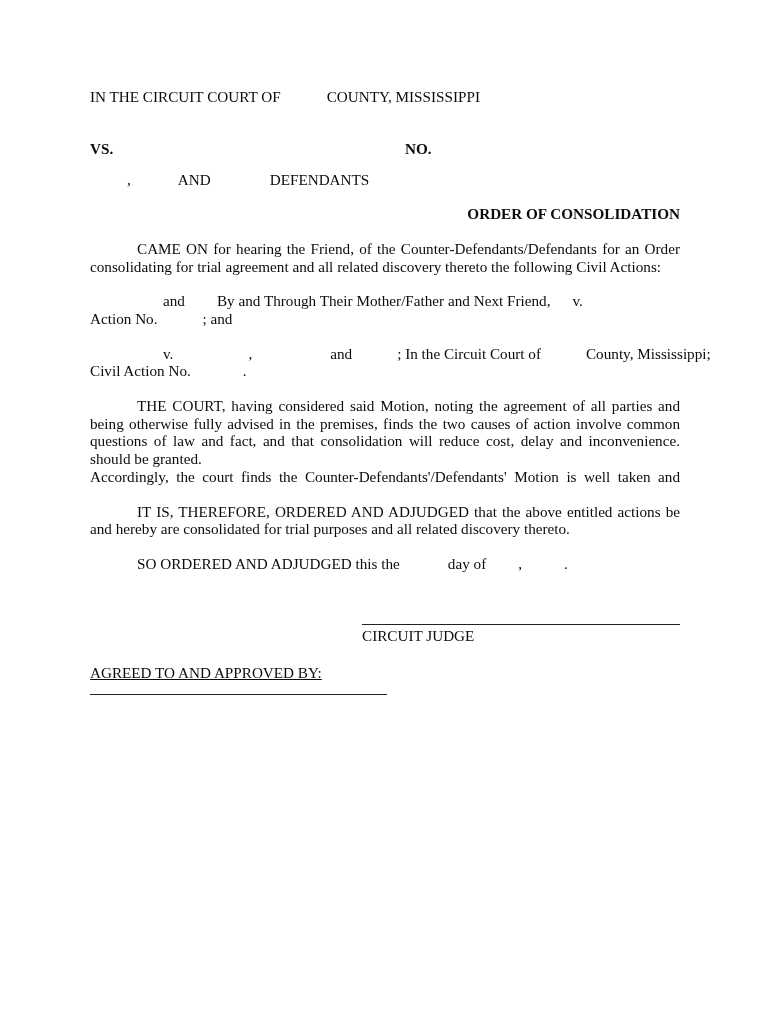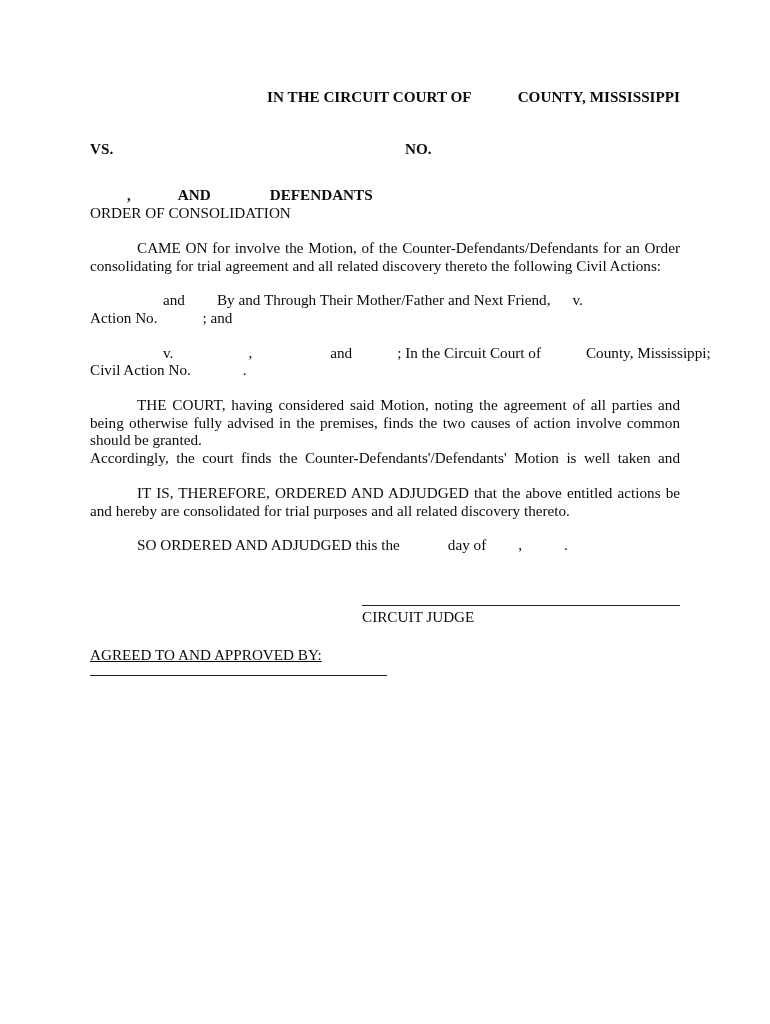--- a/index.html
+++ b/index.html
@@ -17,48 +17,49 @@
     color: #0b0b0b;
   }
   .page {
     box-sizing: border-box;
     width: 770px;
     height: 1024px;
     padding: 88px 90px 0 90px;
     background: #ffffff;
   }
   .header-line {
-    text-align: right;
-    font-weight: 700;
+    text-align: left;
+    font-weight: 400;
     white-space: nowrap;
   }
   .plaintiff {
     margin-top: 35px;
     margin-left: 46px;
     font-weight: 700;
   }
   .vs-line {
     margin-top: 34px;
     position: relative;
     font-weight: 700;
   }
   .vs-line .no-label {
     position: absolute;
     left: 315px;
     top: 0;
   }
   .caption {
-    margin-top: 29px;
+    margin-top: 14px;
     margin-left: 37px;
-    font-weight: 700;
+    font-weight: 400;
     white-space: nowrap;
   }
   .doc-title {
-    text-align: left;
-    font-weight: 400;
+    margin-top: 16px;
+    text-align: right;
+    font-weight: 700;
   }
   .body-paragraphs .para { margin-top: 17px; }
   .line { white-space: nowrap; }
   .line.fill {
     white-space: normal;
     text-align: justify;
     text-align-last: justify;
   }
   .gap {
     display: inline-block;
@@ -95,34 +96,35 @@
     <span>VS.</span>
     <span class="no-label">NO.</span>
   </div>
 
   <div class="caption"><span>,</span><span class="gap" style="width: 47px;"></span><span>AND</span><span class="gap" style="width: 59px;"></span><span>DEFENDANTS</span></div>
 
   <div class="doc-title">ORDER OF CONSOLIDATION</div>
 
   <div class="body-paragraphs">
       <div class="para">
-        <div class="line fill" style="padding-left: 47px;">CAME ON for involve the Motion, of the Counter-Defendants/Defendants for an Order</div>
+        <div class="line fill" style="padding-left: 47px;">CAME ON for hearing the Friend, of the Counter-Defendants/Defendants for an Order</div>
         <div class="line">consolidating for trial agreement and all related discovery thereto the following Civil Actions:</div>
       </div>
       <div class="para">
         <div class="line" style="padding-left: 73px;"><span>and</span><span class="gap" style="width: 32px;"></span><span>By and Through Their Mother/Father and Next Friend,</span><span class="gap" style="width: 22px;"></span><span>v.</span></div>
         <div class="line"><span>Action No.</span><span class="gap" style="width: 45px;"></span><span>; and</span></div>
       </div>
       <div class="para">
         <div class="line" style="padding-left: 73px;"><span>v.</span><span class="gap" style="width: 75px;"></span><span>,</span><span class="gap" style="width: 78px;"></span><span>and</span><span class="gap" style="width: 45px;"></span><span>; In the Circuit Court of</span><span class="gap" style="width: 45px;"></span><span>County, Mississippi;</span></div>
         <div class="line"><span>Civil Action No.</span><span class="gap" style="width: 52px;"></span><span>.</span></div>
       </div>
       <div class="para">
         <div class="line fill" style="padding-left: 47px;">THE COURT, having considered said Motion, noting the agreement of all parties and</div>
         <div class="line fill">being otherwise fully advised in the premises, finds the two causes of action involve common</div>
+        <div class="line fill">questions of law and fact, and that consolidation will reduce cost, delay and inconvenience.</div>
         <div class="line">should be granted.</div>
         <div class="line fill">Accordingly, the court finds the Counter-Defendants'/Defendants' Motion is well taken and</div>
       </div>
       <div class="para">
         <div class="line fill" style="padding-left: 47px;">IT IS, THEREFORE, ORDERED AND ADJUDGED that the above entitled actions be</div>
         <div class="line">and hereby are consolidated for trial purposes and all related discovery thereto.</div>
       </div>
       <div class="para">
         <div class="line" style="padding-left: 47px;"><span>SO ORDERED AND ADJUDGED this the</span><span class="gap" style="width: 48px;"></span><span>day of</span><span class="gap" style="width: 32px;"></span><span>,</span><span class="gap" style="width: 42px;"></span><span>.</span></div>
       </div>

